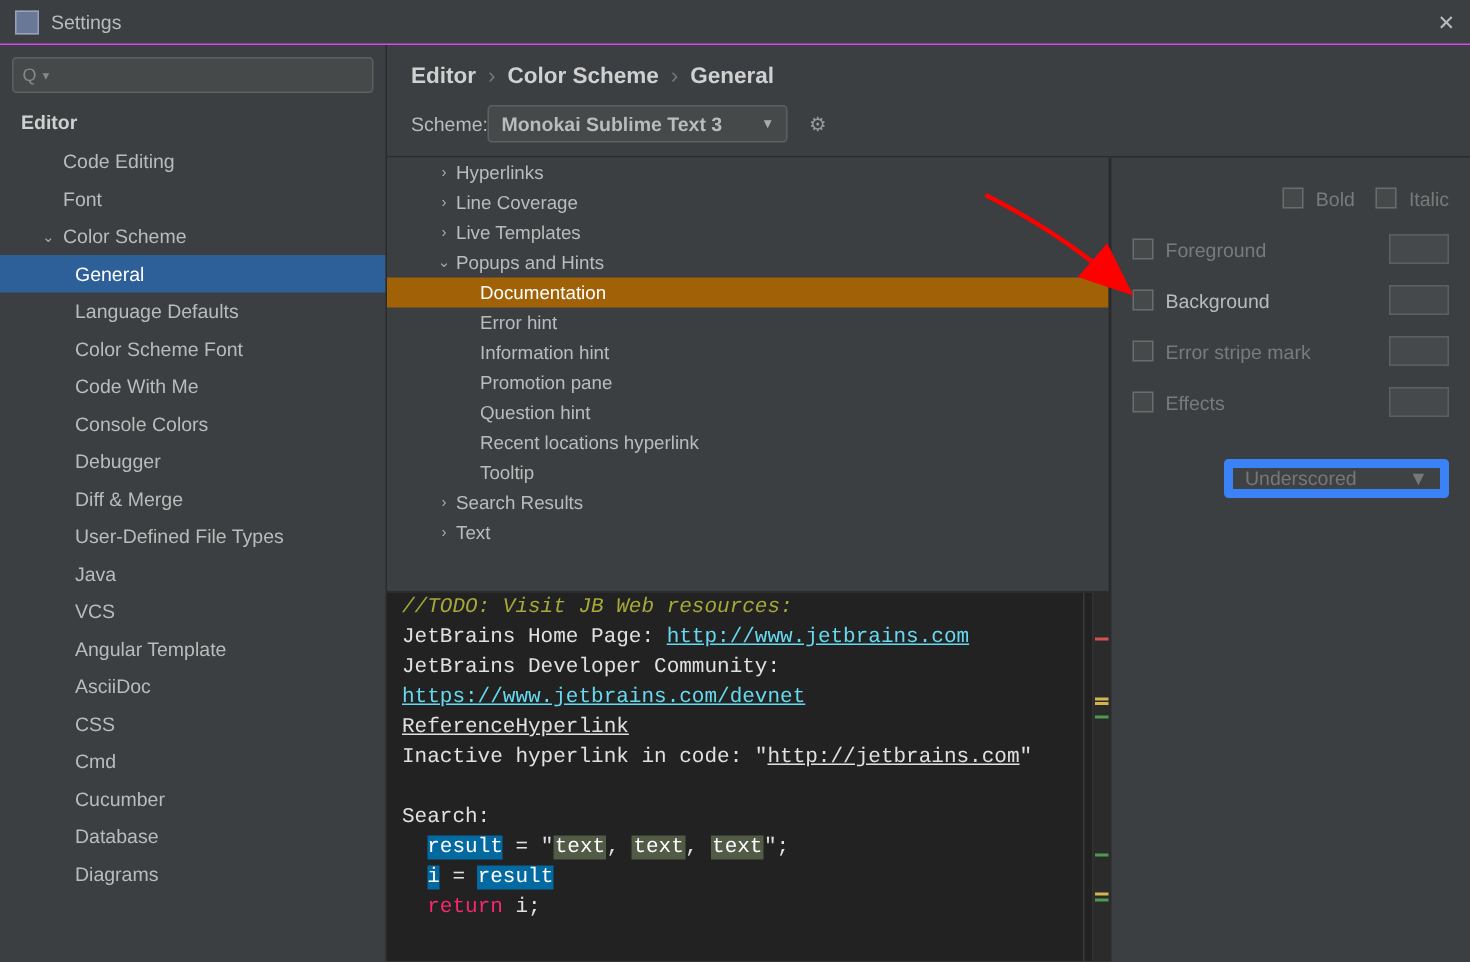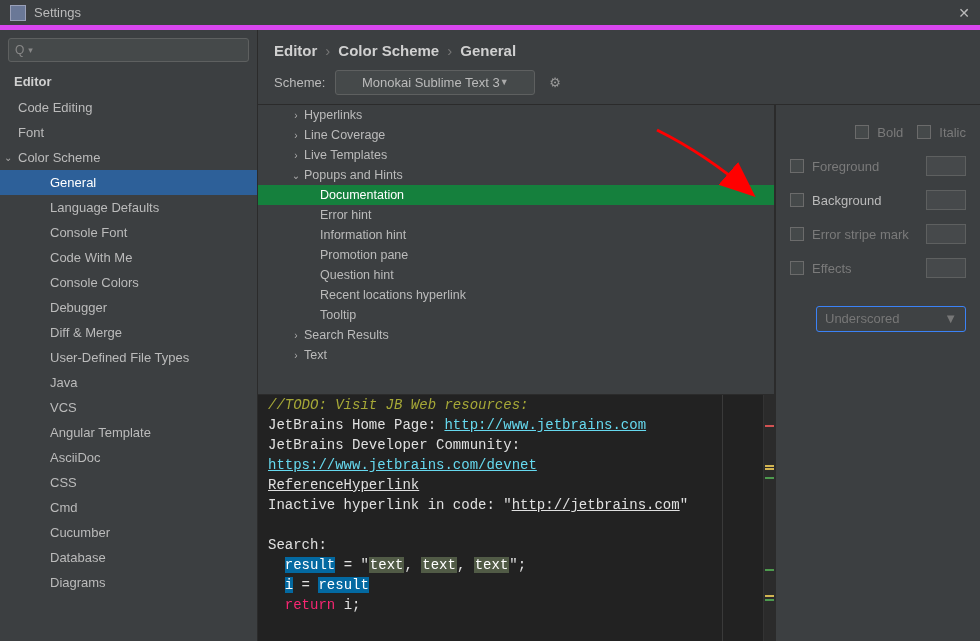--- a/index.html
+++ b/index.html
@@ -5,21 +5,21 @@
   * { box-sizing: border-box; margin: 0; padding: 0; }
   body {
     width: 980px; height: 641px;
     background: #3c3f41; color: #bbbbbb;
     font-family: -apple-system, "Segoe UI", sans-serif;
     font-size: 13px; overflow: hidden; position: relative;
   }
   .titlebar {
     height: 30px; background: #3c3f41;
     display: flex; align-items: center; padding: 0 10px;
-    border-bottom: 5px solid #d946ef;
+    border-bottom: 1px solid #d946ef;
   }
   .titlebar .app-icon {
     width:16px; height:16px; background:#6a7897; border:1px solid #9aa0b8;
     margin-right:8px;
   }
   .titlebar .title { flex:1; color:#bbbbbb; }
   .titlebar .close { color:#bbbbbb; font-size:14px; cursor:pointer;}
   .main { display:flex; height: calc(641px - 30px); }
   .sidebar {
     width: 258px; background:#3c3f41; border-right:1px solid #2b2b2b;
@@ -34,60 +34,60 @@
   .search .mag { margin-right:4px; font-size:12px;}
   .search .chev { font-size:9px;}
   .tree-root {
     font-weight:bold; color:#d0d0d0; padding:8px 14px 6px;
   }
   .tree { overflow-y:auto; flex:1; }
   .tree-item {
     height:25px; display:flex; align-items:center;
     padding-left: 34px; color:#bbbbbb; cursor:pointer;
   }
-  .tree-item.depth-1 { padding-left:18px;}
+  .tree-item.depth-1 { padding-left:42px;}
   .tree-item.depth-2 { padding-left:50px;}
   .tree-item .arrow { width:14px; margin-left:-14px; font-size:10px; color:#aaa;}
   .tree-item.selected {
     background:#2d6099; color:#ffffff;
   }
   .content { flex:1; display:flex; flex-direction:column; padding:0; }
   .breadcrumb {
     height:40px; display:flex; align-items:center;
     padding:0 16px; font-size:15px; color:#d0d0d0;
   }
   .breadcrumb .sep { margin:0 8px; color:#777;}
   .breadcrumb .bold { font-weight:bold;}
   .scheme-row {
     display:flex; align-items:center; padding:0 16px 10px;
     height:34px;
   }
-  .scheme-row .lbl { margin-right:10px;}
+  .scheme-row .lbl { }
   .scheme-select {
     width:200px; height:25px; background:#45494a;
     border:1px solid #5e6060; border-radius:3px;
     display:flex; align-items:center; padding:0 8px;
-    justify-content:center; color:#bbbbbb;
+    justify-content:space-between; color:#bbbbbb;font-weight:bold;
   }
   .scheme-select .dd { font-size:9px; color:#aaa;}
   .gear { margin-left:14px; color:#999;}
   .body-split { flex:1; display:flex; border-top:1px solid #2b2b2b;}
   .mid-col { flex:1; display:flex; flex-direction:column; border-right:1px solid #2b2b2b;}
   .cat-tree {
     background:#3c3f41; border:1px solid #2b2b2b; border-left:none; border-top:none;
     height:290px; overflow:hidden;
   }
   .cat-item {
     height:20px; display:flex; align-items:center; color:#bbbbbb;
     font-size:12.5px; cursor:pointer;
   }
   .cat-item .arrow { width:16px; text-align:center; font-size:10px; color:#aaa;}
   .cat-item.d1 { padding-left:30px;}
   .cat-item.d2 { padding-left:46px;}
-  .cat-item.selected { background:#15803d; color:#fff;}
+  .cat-item.selected { background:#a16207; color:#fff;}
   .preview {
     flex:1; background:#222222;
     font-family:"Consolas","Courier New",monospace;
     font-size:14px; line-height:20px; padding:0 10px;
     color:#e0e0e0; overflow:hidden; position:relative;
   }
   .preview .gutter-strip{
     position:absolute; right:0; top:0; bottom:0; width:12px;
     background:#2b2b2b; border-left:1px solid #333;
   }
@@ -96,30 +96,30 @@
     position:absolute; left:464px; top:0; bottom:0; width:1px;
     background:#3a3a3a;
   }
   .preview a{ color:#66d9ef;}
   .preview .todo{ color:#a6a837; font-style:italic;}
   .preview .kw{ color:#f92672;}
   .preview .sel{ background:#0369a1; color:#fff;}
   .preview .sr { background:#515b46; color:#fff; padding:0 1px;}
   .preview .hy{ text-decoration:underline;}
   .right-col {
-    width:204px; padding:10px 14px;
+    width:239px; padding:10px 14px;
   }
   .row{ display:flex; align-items:center; height:34px;}
   .cb{ width:14px; height:14px; border:1px solid #6b6b6b;
        margin-right:8px; background:#45494a;}
   .swatch{ width:40px; height:20px; border:1px solid #5e6060; margin-left:auto;
            background:#46494b;}
   .effects-select{
     height:26px; width:150px; margin-left:auto;
-    border:1px solid #3b82f6; border-radius:3px;
+    border:6px solid #3b82f6; border-radius:3px;
     background:#3f4244;
     display:flex; align-items:center; padding:0 8px;
     justify-content:space-between; color:#777;margin-top:33px;
   }
   .dim{ color:#7a7a7a;}
   
   .annot{ position:absolute; pointer-events:none; z-index:20;}
   .annot svg{ overflow:visible;}
 </style>
 </head>
@@ -147,21 +147,21 @@
       <div class="tree-item depth-1">
           <span>Font</span>
         </div>
       <div class="tree-item depth-1">
           <span class="arrow">⌄</span>
           <span>Color Scheme</span>
         </div>
       <div id="child-items">
           <div class="tree-item depth-2 selected">General</div>
           <div class="tree-item depth-2">Language Defaults</div>
-          <div class="tree-item depth-2">Console Font</div>
+          <div class="tree-item depth-2">Color Scheme Font</div>
           <div class="tree-item depth-2">Code With Me</div>
           <div class="tree-item depth-2">Console Colors</div>
           <div class="tree-item depth-2">Debugger</div>
           <div class="tree-item depth-2">Diff &amp; Merge</div>
           <div class="tree-item depth-2">User-Defined File Types</div>
           <div class="tree-item depth-2">Java</div>
           <div class="tree-item depth-2">VCS</div>
           <div class="tree-item depth-2">Angular Template</div>
           <div class="tree-item depth-2">AsciiDoc</div>
           <div class="tree-item depth-2">CSS</div>

